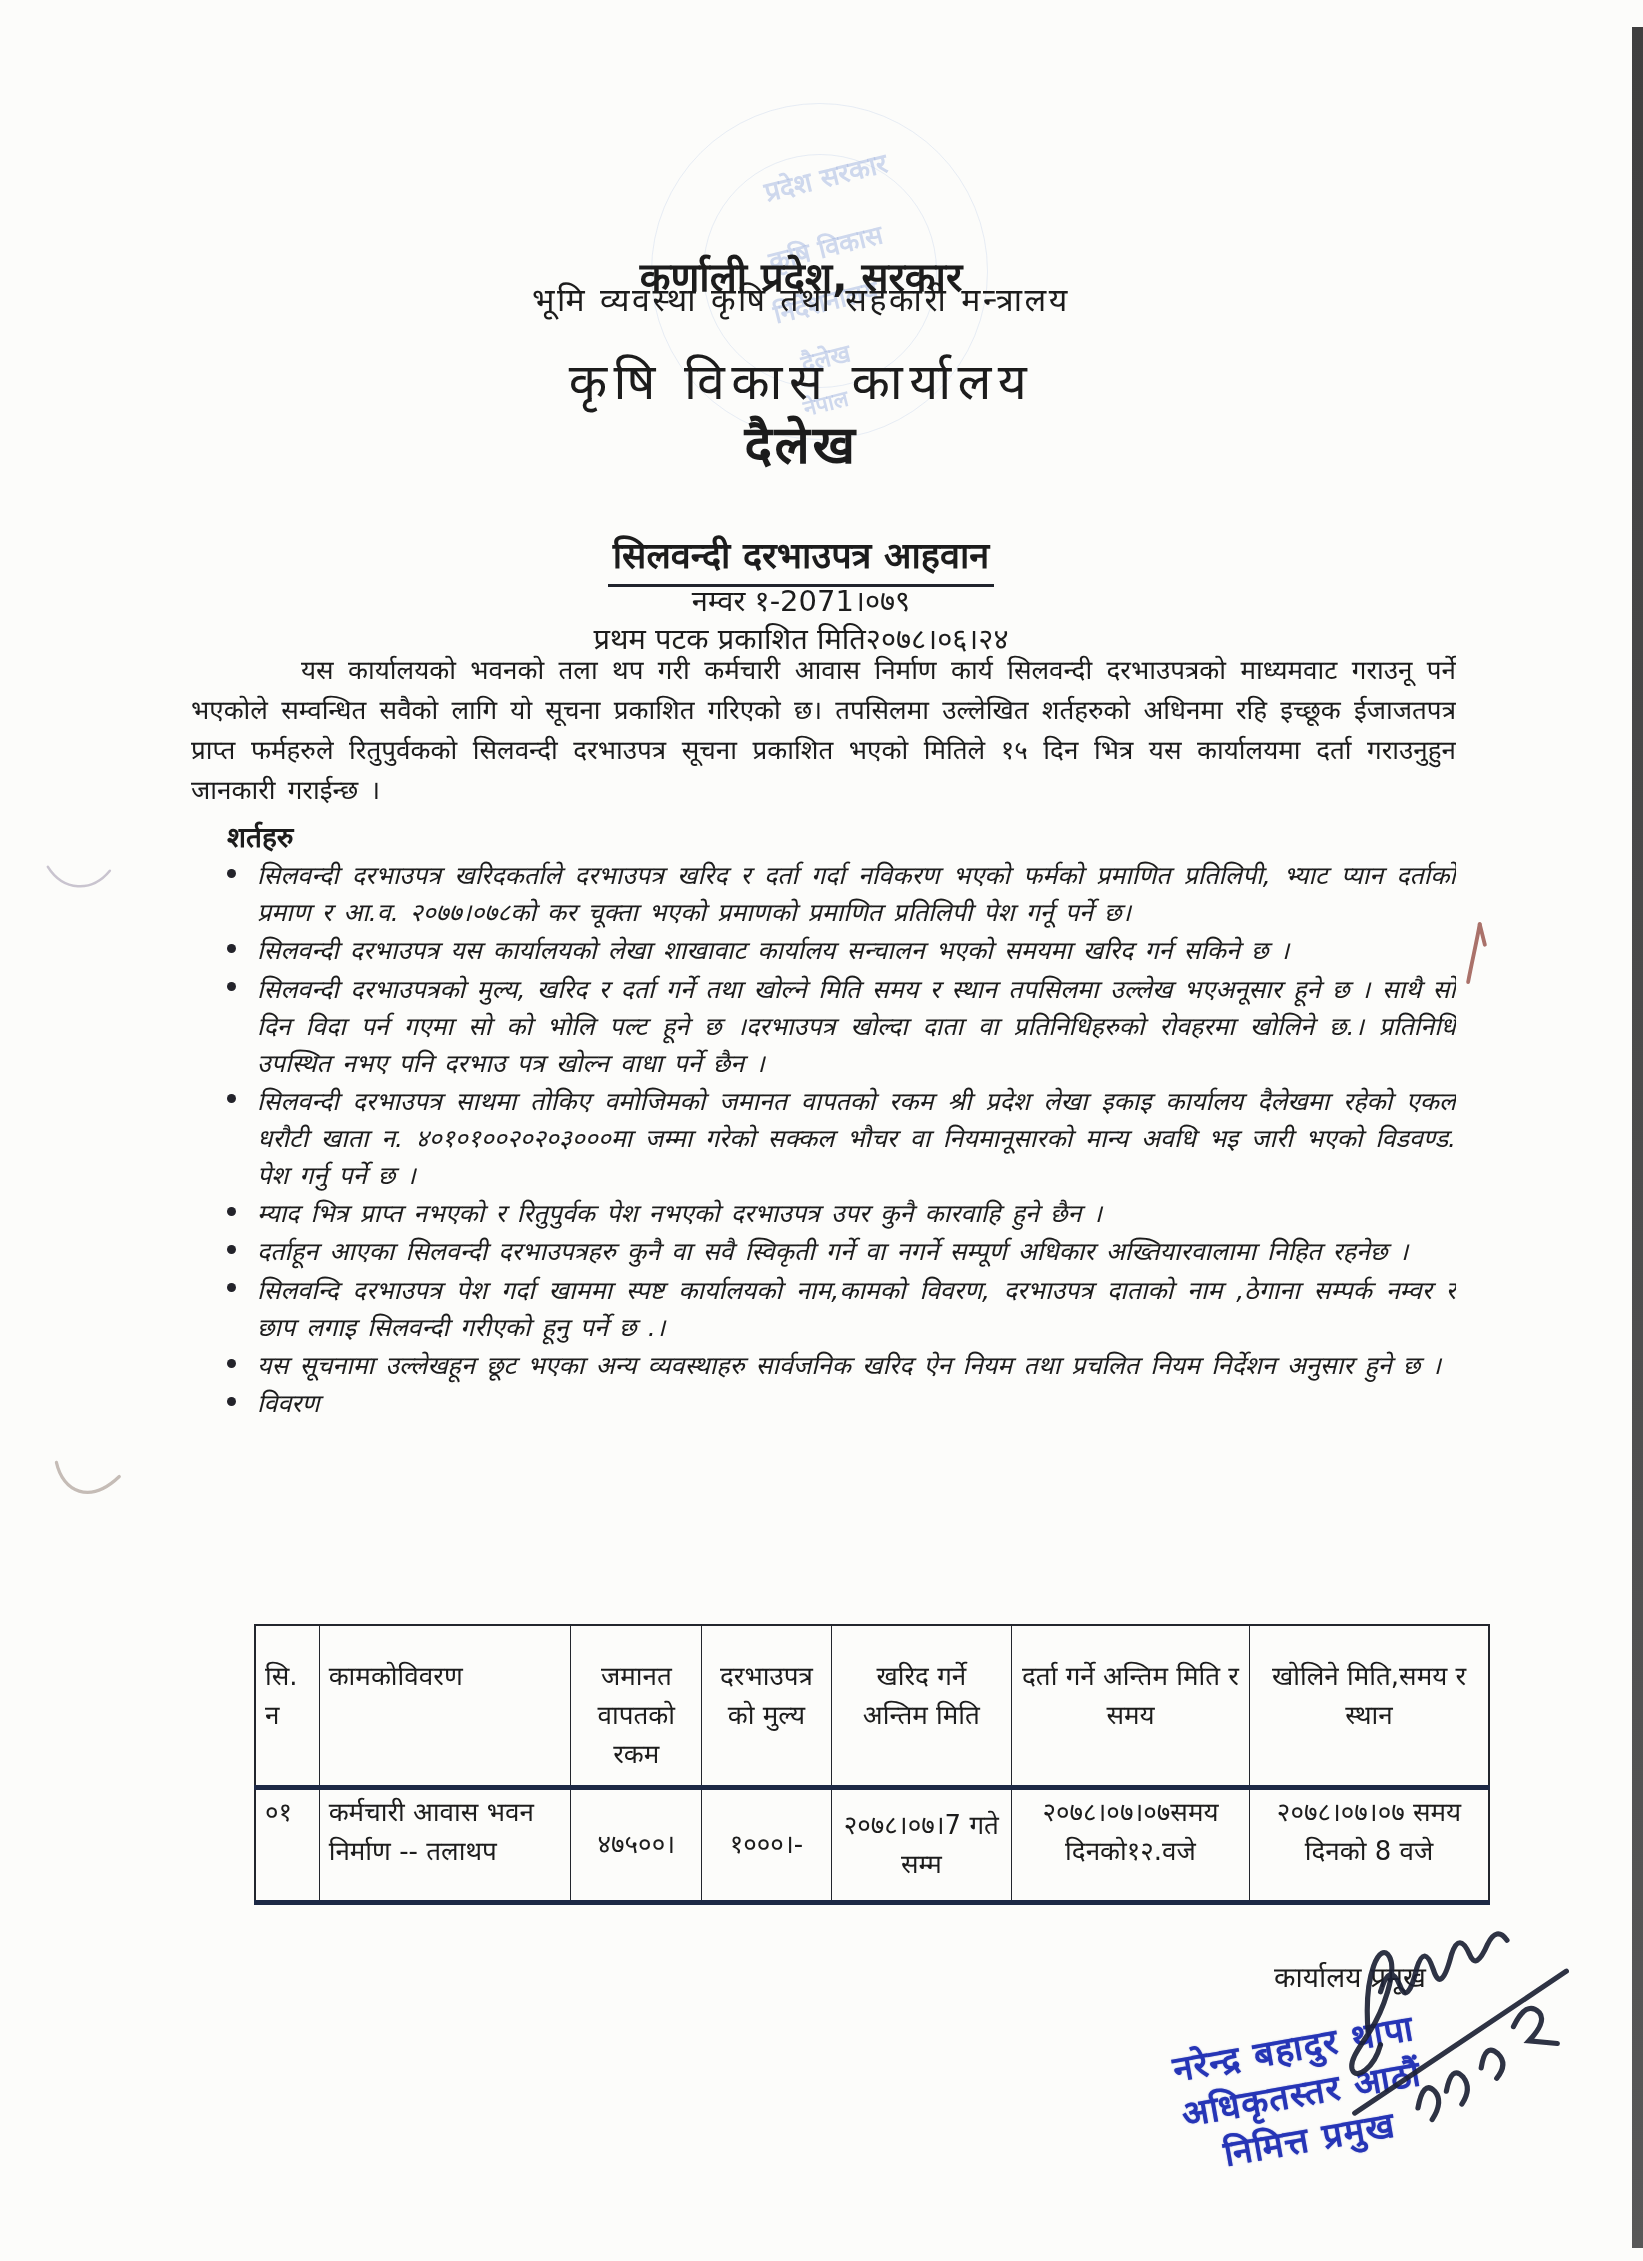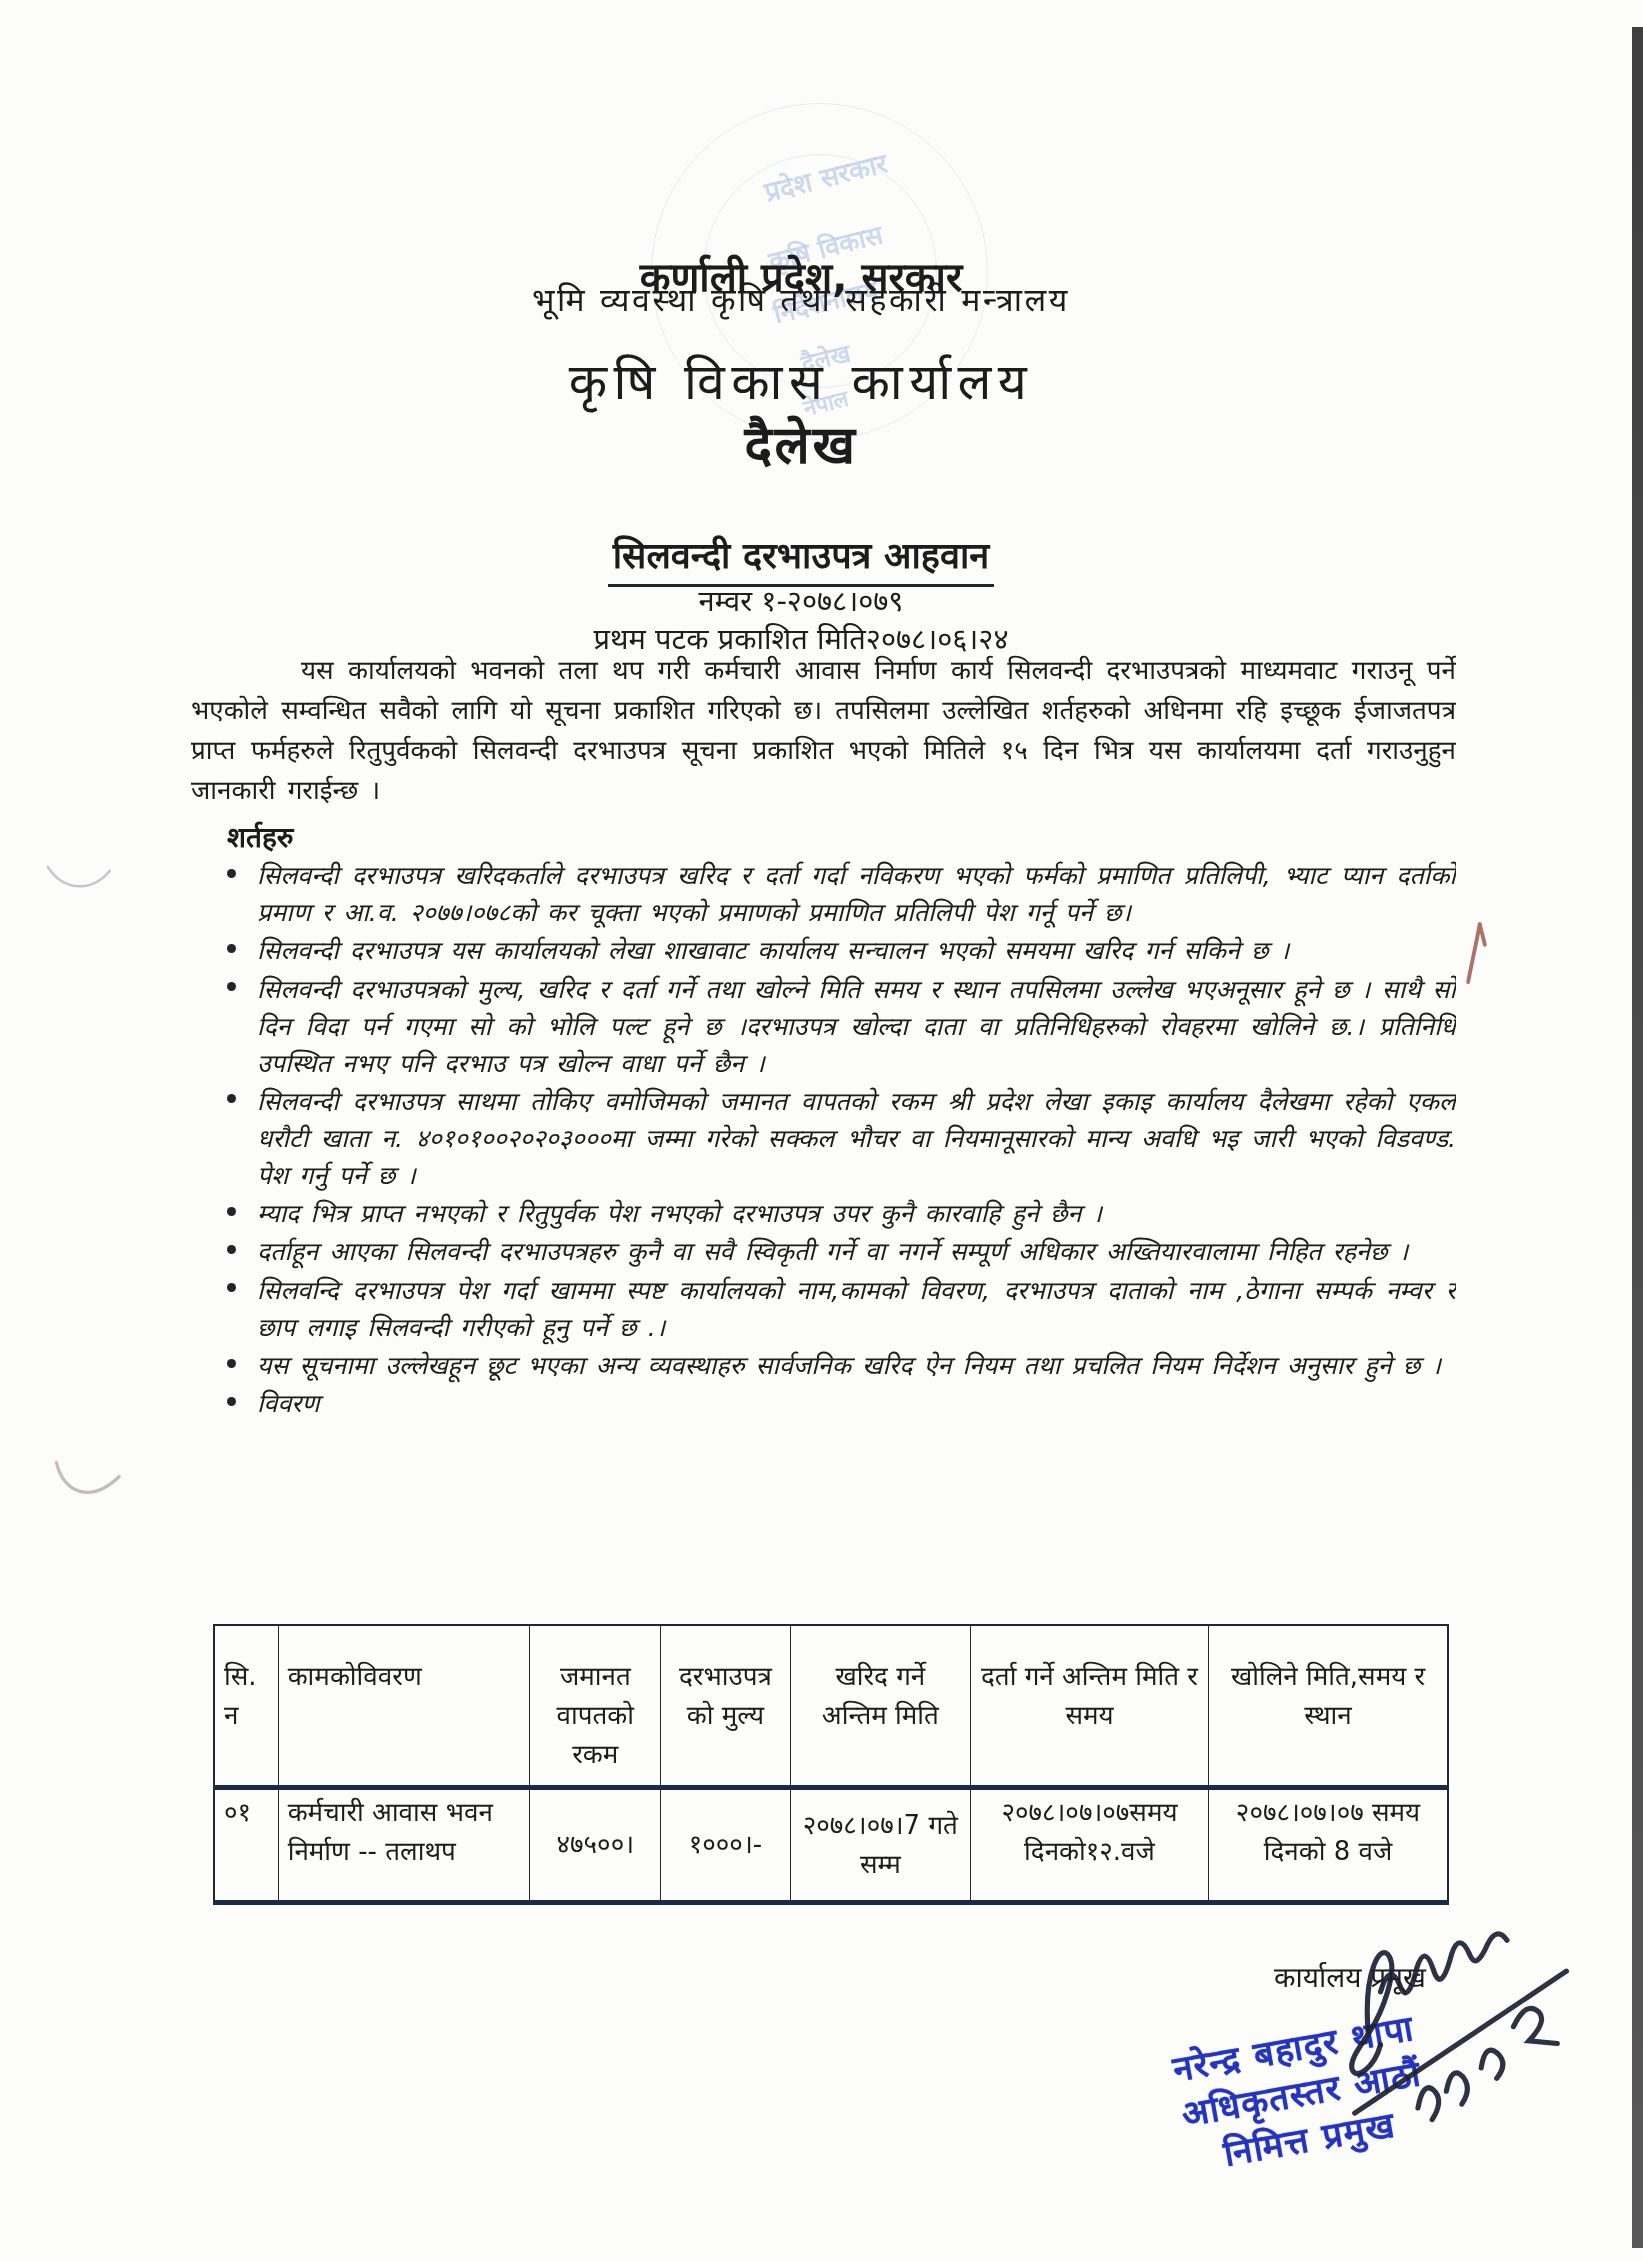--- a/index.html
+++ b/index.html
@@ -41,21 +41,21 @@
   .cond-dot i{display:block;width:9px;height:9px;border-radius:50%;background:#23232a;}
   .cond-text{flex:1;font-size:25px;line-height:37px;text-align:justify;word-spacing:3.2px;}
   
   table.tender{left:213px;top:1624px;width:1236px;position:absolute;border-collapse:collapse;table-layout:fixed;
     background:transparent;}
   table.tender th,table.tender td{border:1.9px solid #23262d;font-weight:normal;
     font-size:26px;line-height:39px;padding:3.9px 9px;overflow:hidden;}
   table.tender tr.hdr{height:162px;}
   table.tender tr.hdr th{vertical-align:top;padding-top:31px;border-bottom:5.2px solid #1d2945;}
   table.tender tr.data{height:115px;}
-  table.tender{border:2.6px solid #23262d;border-bottom:5.2px solid #1d2945;}
+  table.tender{border:2.6px solid #23262d;border-bottom:5.2px solid #1d2945;margin-left:41px;}
   .c-left{text-align:left;}
   .c-center{text-align:center;}
   td.v-top{vertical-align:top;}
   td.v-mid{vertical-align:middle;}
   
   .chief-label{left:1243px;top:1957px;font-size:28px;margin-left:31px;}
   .stamp{left:1031px;top:2025px;width:541px;text-align:center;transform:rotate(-10deg);
     color:#2635b6;font-weight:bold;font-size:35px;line-height:46px;letter-spacing:1.3px;
     text-shadow:0 0 1.3px rgba(38,53,182,.55);}
   
@@ -77,21 +77,21 @@
 </div>
 
 <div class="abs orghead org1">कर्णाली प्रदेश, सरकार</div>
 <div class="abs orghead org2">भूमि व्यवस्था कृषि तथा सहकारी मन्त्रालय</div>
 <div class="abs orghead org3">कृषि विकास कार्यालय</div>
 <div class="abs orghead org4">दैलेख</div>
 
 <div class="abs orghead title-line">
   <span>सिलवन्दी दरभाउपत्र आहवान</span>
 </div>
-<div class="abs orghead num-line">नम्वर १-२०७८।०७९</div>
+<div class="abs orghead num-line">नम्वर १-2071।०७९</div>
 <div class="abs orghead pub-line">प्रथम पटक प्रकाशित मिति२०७८।०६।२४</div>
 
 <div class="abs intro">यस कार्यालयको भवनको तला थप गरी कर्मचारी आवास निर्माण कार्य सिलवन्दी दरभाउपत्रको माध्यमवाट गराउनू पर्ने भएकोले सम्वन्धित सवैको लागि यो सूचना प्रकाशित गरिएको छ। तपसिलमा उल्लेखित शर्तहरुको अधिनमा रहि इच्छूक ईजाजतपत्र प्राप्त फर्महरुले रितुपुर्वकको सिलवन्दी दरभाउपत्र सूचना प्रकाशित भएको मितिले १५ दिन भित्र यस कार्यालयमा दर्ता गराउनुहुन जानकारी गराईन्छ ।</div>
 
 <div class="abs cond-head">शर्तहरु</div>
 <div class="abs cond-list">
   <div class="cond-item">
     <span class="cond-dot">
         <i></i>
       </span>

